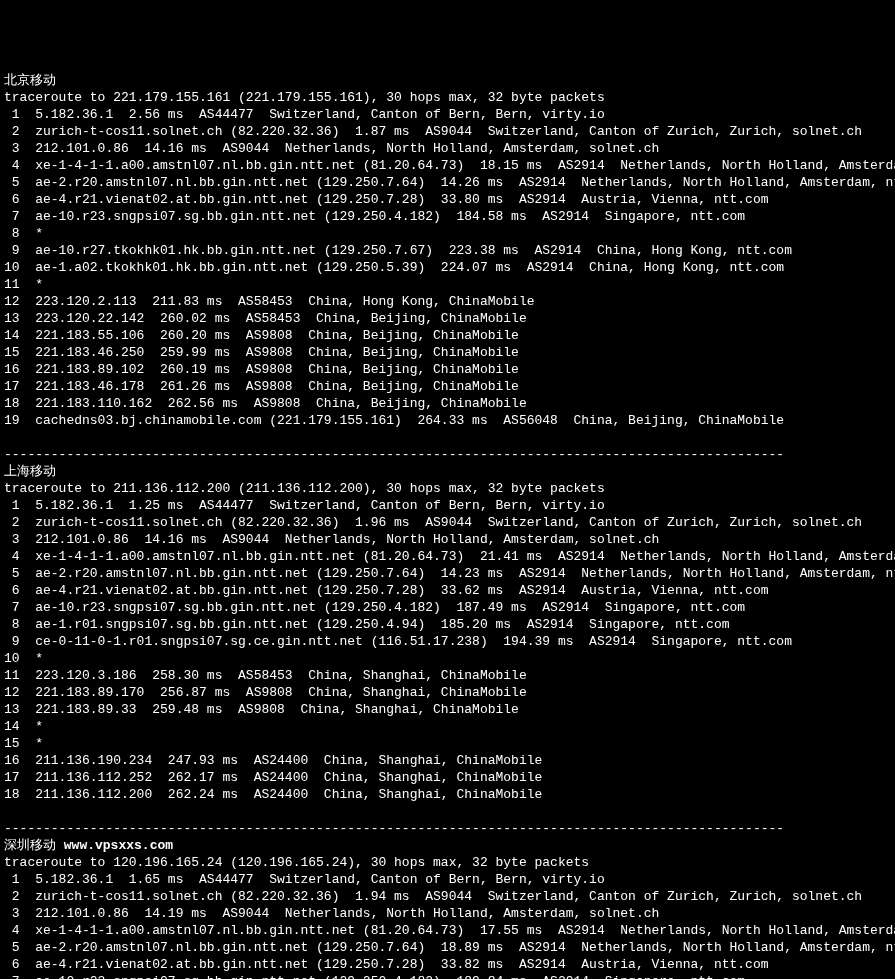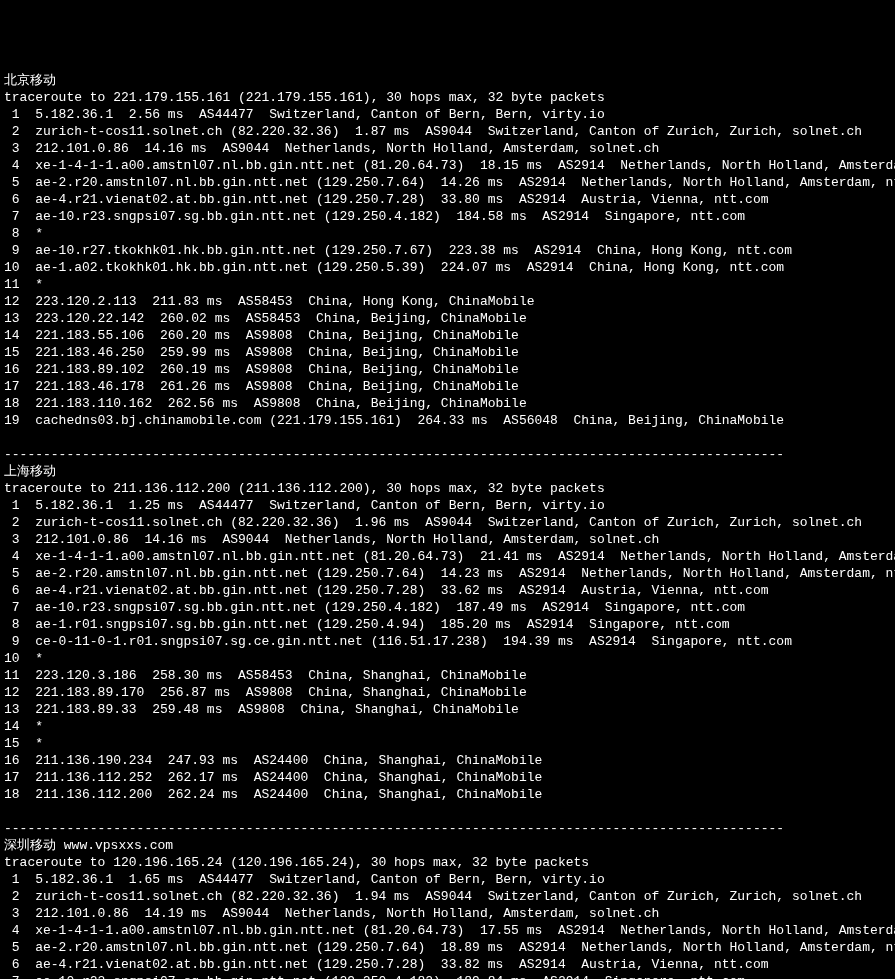--- a/index.html
+++ b/index.html
@@ -9,21 +9,21 @@
     font-size: 13px;
     line-height: 17px;
     margin: 0;
     padding: 4px;
     white-space: pre;
     width: 895px;
     box-sizing: border-box;
     overflow: hidden;
   }
   .bold {
-    font-weight: normal;
+    font-weight: bold;
   }
 </style>
 </head>
 <body>
 
 
 
 <div id="terminal"><div>北京移动</div><div>traceroute to 221.179.155.161 (221.179.155.161), 30 hops max, 32 byte packets</div><div> 1  5.182.36.1  2.56 ms  AS44477  Switzerland, Canton of Bern, Bern, virty.io</div><div> 2  zurich-t-cos11.solnet.ch (82.220.32.36)  1.87 ms  AS9044  Switzerland, Canton of Zurich, Zurich, solnet.ch</div><div> 3  212.101.0.86  14.16 ms  AS9044  Netherlands, North Holland, Amsterdam, solnet.ch</div><div> 4  xe-1-4-1-1.a00.amstnl07.nl.bb.gin.ntt.net (81.20.64.73)  18.15 ms  AS2914  Netherlands, North Holland, Amsterdam, ntt.com</div><div> 5  ae-2.r20.amstnl07.nl.bb.gin.ntt.net (129.250.7.64)  14.26 ms  AS2914  Netherlands, North Holland, Amsterdam, ntt.com</div><div> 6  ae-4.r21.vienat02.at.bb.gin.ntt.net (129.250.7.28)  33.80 ms  AS2914  Austria, Vienna, ntt.com</div><div> 7  ae-10.r23.sngpsi07.sg.bb.gin.ntt.net (129.250.4.182)  184.58 ms  AS2914  Singapore, ntt.com</div><div> 8  *</div><div> 9  ae-10.r27.tkokhk01.hk.bb.gin.ntt.net (129.250.7.67)  223.38 ms  AS2914  China, Hong Kong, ntt.com</div><div>10  ae-1.a02.tkokhk01.hk.bb.gin.ntt.net (129.250.5.39)  224.07 ms  AS2914  China, Hong Kong, ntt.com</div><div>11  *</div><div>12  223.120.2.113  211.83 ms  AS58453  China, Hong Kong, ChinaMobile</div><div>13  223.120.22.142  260.02 ms  AS58453  China, Beijing, ChinaMobile</div><div>14  221.183.55.106  260.20 ms  AS9808  China, Beijing, ChinaMobile</div><div>15  221.183.46.250  259.99 ms  AS9808  China, Beijing, ChinaMobile</div><div>16  221.183.89.102  260.19 ms  AS9808  China, Beijing, ChinaMobile</div><div>17  221.183.46.178  261.26 ms  AS9808  China, Beijing, ChinaMobile</div><div>18  221.183.110.162  262.56 ms  AS9808  China, Beijing, ChinaMobile</div><div>19  cachedns03.bj.chinamobile.com (221.179.155.161)  264.33 ms  AS56048  China, Beijing, ChinaMobile</div><div> </div><div>----------------------------------------------------------------------------------------------------</div><div>上海移动</div><div>traceroute to 211.136.112.200 (211.136.112.200), 30 hops max, 32 byte packets</div><div> 1  5.182.36.1  1.25 ms  AS44477  Switzerland, Canton of Bern, Bern, virty.io</div><div> 2  zurich-t-cos11.solnet.ch (82.220.32.36)  1.96 ms  AS9044  Switzerland, Canton of Zurich, Zurich, solnet.ch</div><div> 3  212.101.0.86  14.16 ms  AS9044  Netherlands, North Holland, Amsterdam, solnet.ch</div><div> 4  xe-1-4-1-1.a00.amstnl07.nl.bb.gin.ntt.net (81.20.64.73)  21.41 ms  AS2914  Netherlands, North Holland, Amsterdam, ntt.com</div><div> 5  ae-2.r20.amstnl07.nl.bb.gin.ntt.net (129.250.7.64)  14.23 ms  AS2914  Netherlands, North Holland, Amsterdam, ntt.com</div><div> 6  ae-4.r21.vienat02.at.bb.gin.ntt.net (129.250.7.28)  33.62 ms  AS2914  Austria, Vienna, ntt.com</div><div> 7  ae-10.r23.sngpsi07.sg.bb.gin.ntt.net (129.250.4.182)  187.49 ms  AS2914  Singapore, ntt.com</div><div> 8  ae-1.r01.sngpsi07.sg.bb.gin.ntt.net (129.250.4.94)  185.20 ms  AS2914  Singapore, ntt.com</div><div> 9  ce-0-11-0-1.r01.sngpsi07.sg.ce.gin.ntt.net (116.51.17.238)  194.39 ms  AS2914  Singapore, ntt.com</div><div>10  *</div><div>11  223.120.3.186  258.30 ms  AS58453  China, Shanghai, ChinaMobile</div><div>12  221.183.89.170  256.87 ms  AS9808  China, Shanghai, ChinaMobile</div><div>13  221.183.89.33  259.48 ms  AS9808  China, Shanghai, ChinaMobile</div><div>14  *</div><div>15  *</div><div>16  211.136.190.234  247.93 ms  AS24400  China, Shanghai, ChinaMobile</div><div>17  211.136.112.252  262.17 ms  AS24400  China, Shanghai, ChinaMobile</div><div>18  211.136.112.200  262.24 ms  AS24400  China, Shanghai, ChinaMobile</div><div> </div><div>----------------------------------------------------------------------------------------------------</div><div>深圳移动 <span class="bold">www.vpsxxs.com</span></div><div>traceroute to 120.196.165.24 (120.196.165.24), 30 hops max, 32 byte packets</div><div> 1  5.182.36.1  1.65 ms  AS44477  Switzerland, Canton of Bern, Bern, virty.io</div><div> 2  zurich-t-cos11.solnet.ch (82.220.32.36)  1.94 ms  AS9044  Switzerland, Canton of Zurich, Zurich, solnet.ch</div><div> 3  212.101.0.86  14.19 ms  AS9044  Netherlands, North Holland, Amsterdam, solnet.ch</div><div> 4  xe-1-4-1-1.a00.amstnl07.nl.bb.gin.ntt.net (81.20.64.73)  17.55 ms  AS2914  Netherlands, North Holland, Amsterdam, ntt.com</div><div> 5  ae-2.r20.amstnl07.nl.bb.gin.ntt.net (129.250.7.64)  18.89 ms  AS2914  Netherlands, North Holland, Amsterdam, ntt.com</div><div> 6  ae-4.r21.vienat02.at.bb.gin.ntt.net (129.250.7.28)  33.82 ms  AS2914  Austria, Vienna, ntt.com</div><div> 7  ae-10.r23.sngpsi07.sg.bb.gin.ntt.net (129.250.4.182)  189.84 ms  AS2914  Singapore, ntt.com</div></div>
 
 

